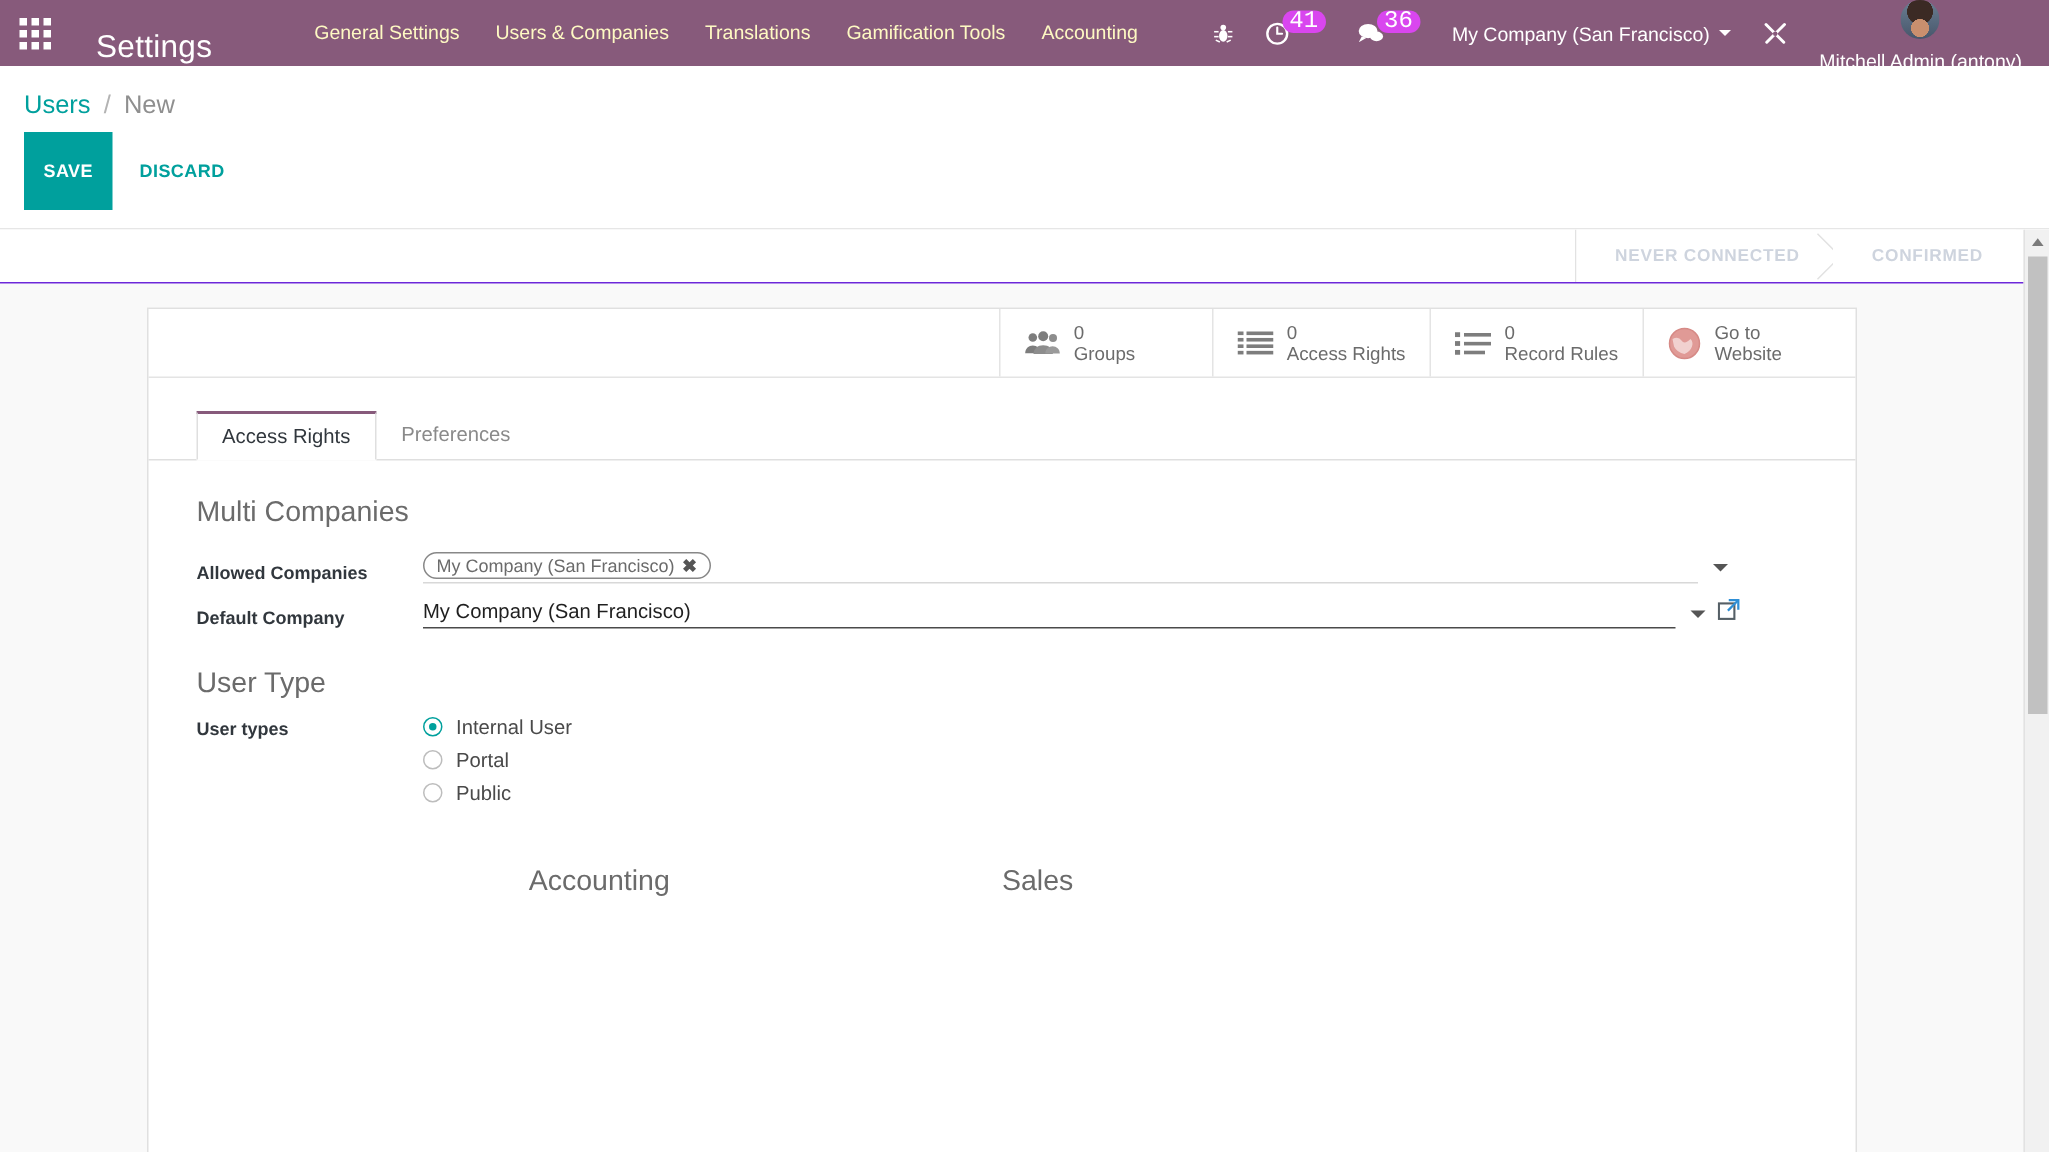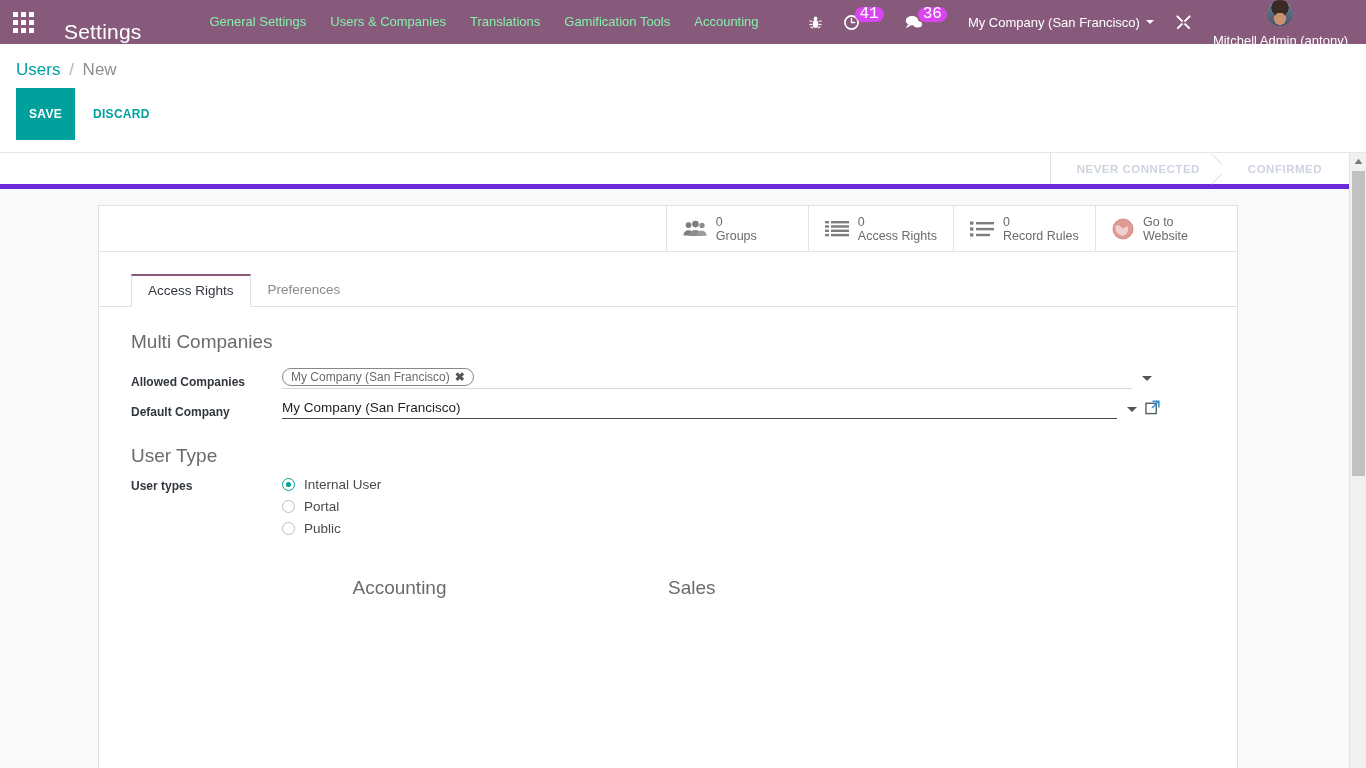--- a/index.html
+++ b/index.html
@@ -39,21 +39,21 @@
     letter-spacing: .2px;
     padding: 0 4px 0 18px;
     color: #ffffff;
     white-space: nowrap;
   }
   .menus { display: flex; align-items: center; margin-left: 52px; }
   .menus .m {
     padding: 0 12px;
     line-height: 44px;
     font-size: 13px;
-    color: #86efac;
+    color: #fef9c3;
     white-space: nowrap;
     cursor: pointer;
   }
   .nav-right {
     margin-left: auto;
     display: flex;
     align-items: center;
     padding-right: 12px;
     gap: 2px;
   }
@@ -148,21 +148,21 @@
   
   .content-wrap {
     position: relative;
     height: calc(768px - 44px - 88px);
     background: #f9f9f9;
     overflow: hidden;
   }
   .statusbar-row {
     background: #ffffff;
     height: 36px;
-    border-bottom: 5px solid #6d28d9;
+    border-bottom: 1px solid #6d28d9;
     display: flex;
     justify-content: flex-end;
     align-items: stretch;
     padding-right: 22px;
   }
   .statusbar {
     display: flex;
     align-items: stretch;
     border-left: 1px solid #e2e2e2;
   }

